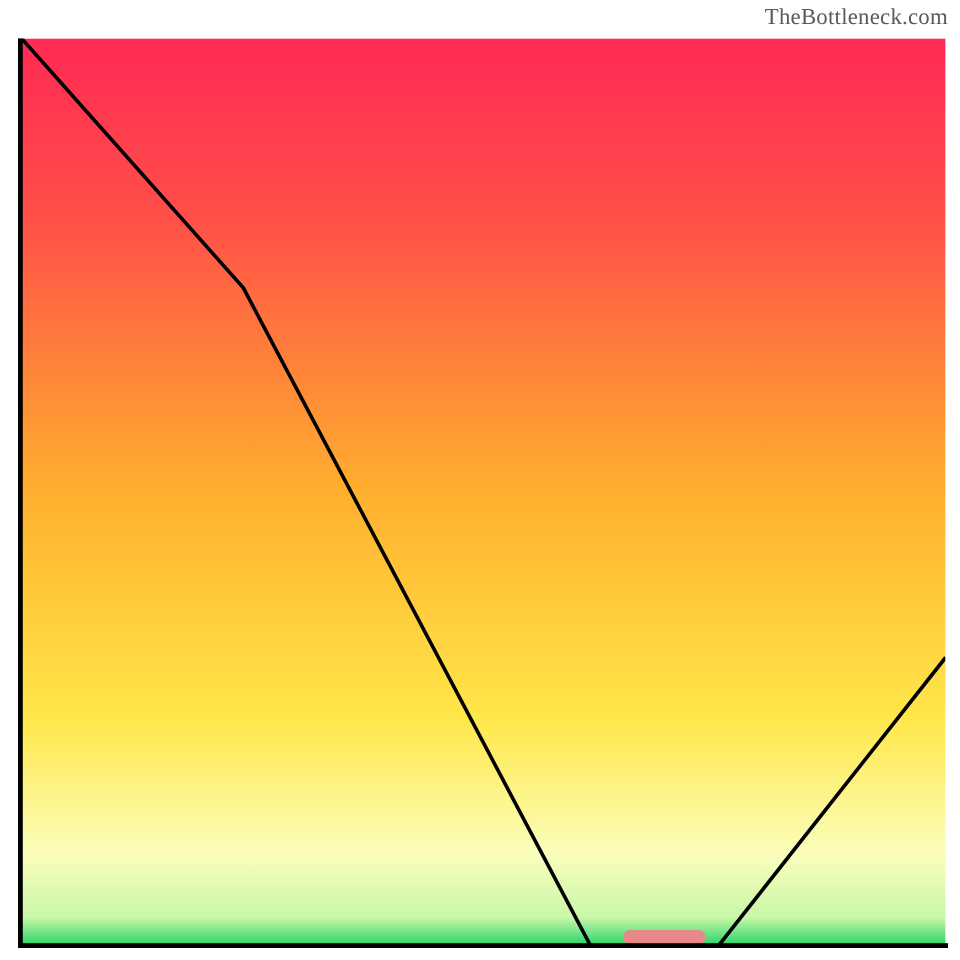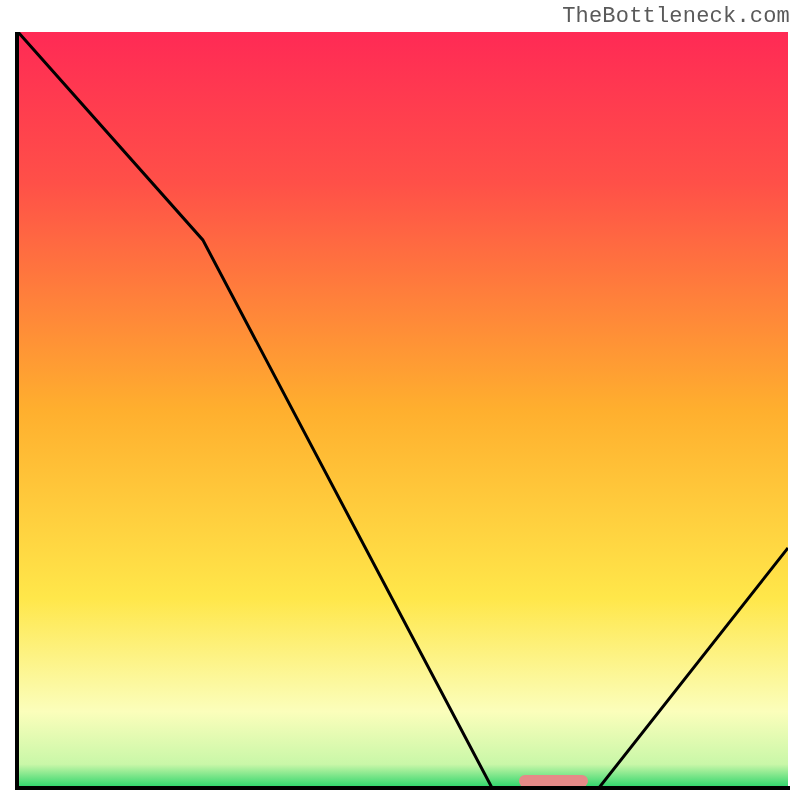--- a/index.html
+++ b/index.html
@@ -35,22 +35,22 @@
   }
   .marker {
     position: absolute;
     height: 12px;
     border-radius: 6px;
   }
   .watermark {
     position: absolute;
     top: 4px;
     right: 10px;
-    font-family: Liberation Mono, monospace;
-    font-size: 22px;
+    font-family: Liberation Serif, serif;
+    font-size: 19px;
     font-weight: 500;
     color: #5a5a5a;
     letter-spacing: 0.2px;
   }
   .axis-left {
     position: absolute;
     left: 15px;
     top: 32px;
     width: 4px;
     height: 758px;

